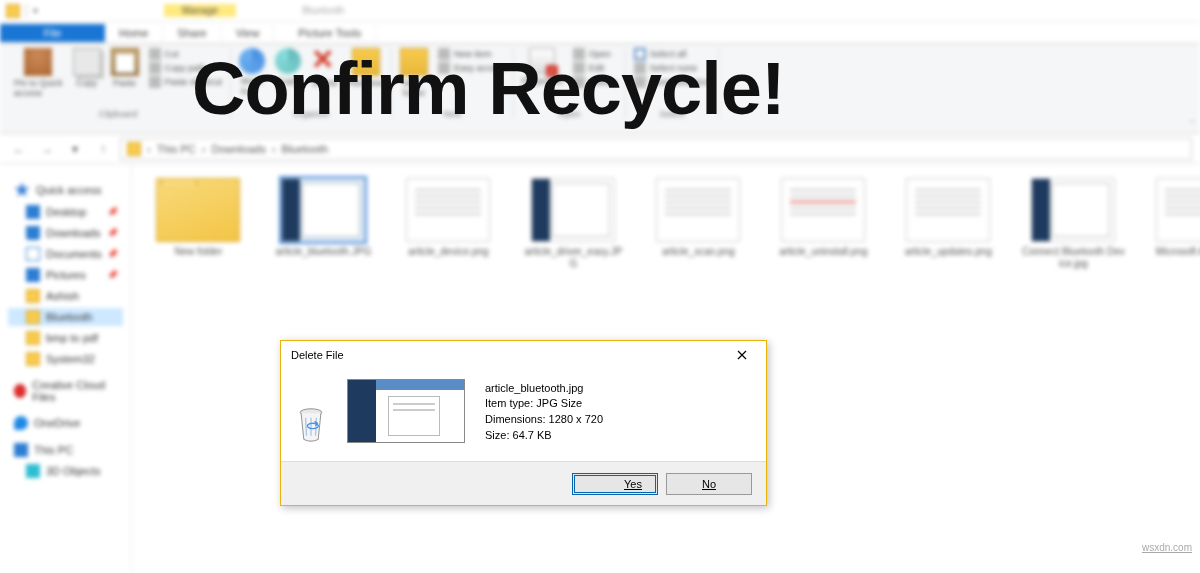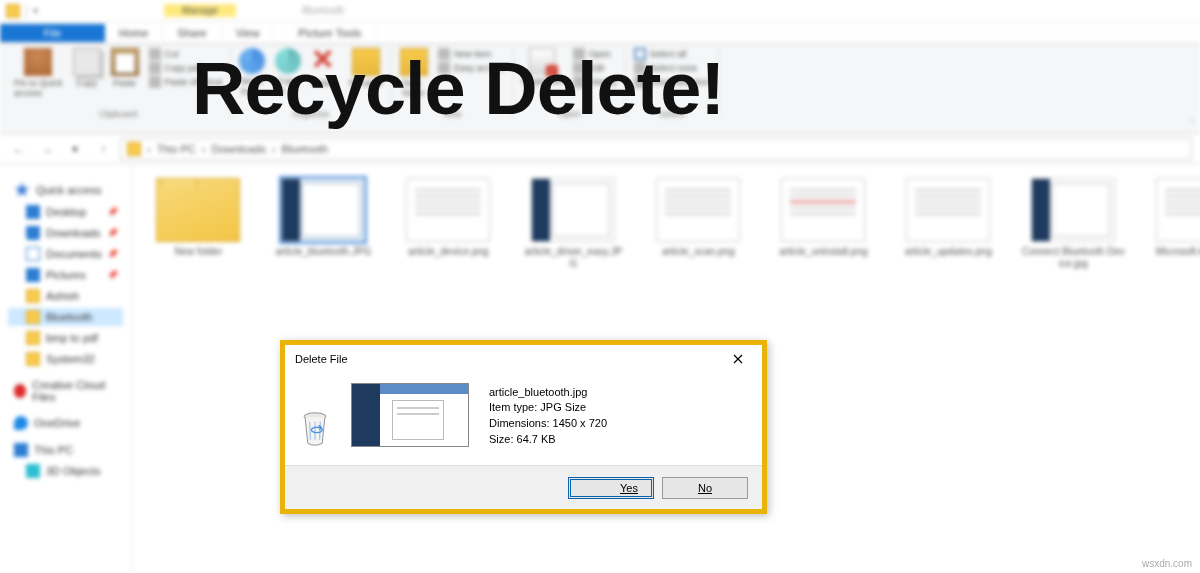--- a/index.html
+++ b/index.html
@@ -85,26 +85,26 @@
 .thumb.folder { background: linear-gradient(160deg,#f8d97a,#f3c545); border-color: #d6a52a; }
 .thumb.folder::before { content: ""; position: absolute; left: 4px; top: -6px; width: 34px; height: 12px; background: #f8d97a; border: 1px solid #d6a52a; border-bottom: none; border-radius: 2px 2px 0 0; }
 .thumb .side { position: absolute; left: 0; top: 0; bottom: 0; width: 18px; background: #1e3a5f; }
 .thumb .win { position: absolute; left: 20px; right: 4px; top: 4px; bottom: 4px; background: #fff; border: 1px solid #bbb; }
 .thumb .lines { position: absolute; left: 8px; right: 8px; top: 10px; display: flex; flex-direction: column; gap: 4px; }
 .thumb .lines i { height: 2px; background: #ccc; display: block; }
 .thumb .lines i.red { background: #d66; }
 .file .fname { font-size: 10px; color: #555; text-align: center; line-height: 1.2; word-break: break-all; }
 
 
-.wm { position: absolute; right: 8px; bottom: 4px; font-size: 10px; color: #aaa; z-index: 3; }
+.wm { position: absolute; right: 8px; bottom: 20px; font-size: 10px; color: #aaa; z-index: 3; text-decoration: underline; }
 
 
 .overlay-headline { position: absolute; left: 192px; top: 46px; font-size: 74px; font-weight: 600; color: #111; z-index: 5; letter-spacing: -1px; }
 
-.dialog { position: absolute; left: 280px; top: 340px; width: 487px; background: #fff; border: 5px solid #eab308; box-shadow: 2px 2px 8px rgba(0,0,0,.25); z-index: 6; font-size: 11px; }
+.dialog { position: absolute; left: 280px; top: 340px; width: 487px; background: #fff; border: 1px solid #eab308; box-shadow: 2px 2px 8px rgba(0,0,0,.25); z-index: 6; font-size: 11px; }
 .dlg-title { height: 28px; display: flex; align-items: center; justify-content: space-between; padding: 0 4px 0 10px; }
 .dlg-close { width: 40px; height: 28px; display: flex; align-items: center; justify-content: center; font-size: 13px; }
 .dlg-body { padding: 10px 14px 18px 14px; }
 .dlg-q { margin-left: 50px; margin-bottom: 10px; }
 .dlg-content { display: flex; gap: 20px; align-items: flex-end; }
 .dlg-bin { width: 32px; height: 36px; position: relative; flex-shrink: 0; }
 .dlg-bin svg { width: 100%; height: 100%; }
 .dlg-preview { width: 118px; height: 64px; background: #fff; border: 1px solid #888; position: relative; overflow: hidden; flex-shrink: 0; }
 .dlg-preview .pv-side { position: absolute; left: 0; top: 0; bottom: 0; width: 28px; background: #1e3a5f; }
 .dlg-preview .pv-top { position: absolute; left: 28px; right: 0; top: 0; height: 10px; background: #5a8dc8; }
@@ -425,21 +425,21 @@
               <i></i>
               <i></i>
             </div>
           </div>
           <div class="fname">Microsoft Apps.png</div>
         </div>
       </div>
   </div>
 </div>
 
-<div class="overlay-headline">Recycle Delete!</div>
+<div class="overlay-headline">Confirm Recycle!</div>
 
 <div class="dialog">
   <div class="dlg-title">
     <span>Delete File</span>
     <span class="dlg-close">
       <svg viewBox="0 0 10 10" width="10" height="10">
           <path d="M1 1 L9 9 M9 1 L1 9" stroke="#000" stroke-width="1.2"></path>
         </svg>
     </span>
   </div>
@@ -455,21 +455,21 @@
           </svg>
       </div>
       <div class="dlg-preview">
         <div class="pv-side"></div>
           <div class="pv-top"></div>
           <div class="pv-card"></div>
       </div>
       <div class="dlg-meta">
         <span class="fn">article_bluetooth.jpg</span>
         <span>Item type: JPG Size</span>
-        <span>Dimensions: 1450 x 720</span>
+        <span>Dimensions: 1280 x 720</span>
         <span>Size: 64.7 KB</span>
       </div>
     </div>
   </div>
   <div class="dlg-footer">
     <button class="primary"><span class="btn-u">Yes</span></button>
     <button><span class="btn-u">No</span></button>
   </div>
 </div>
 

